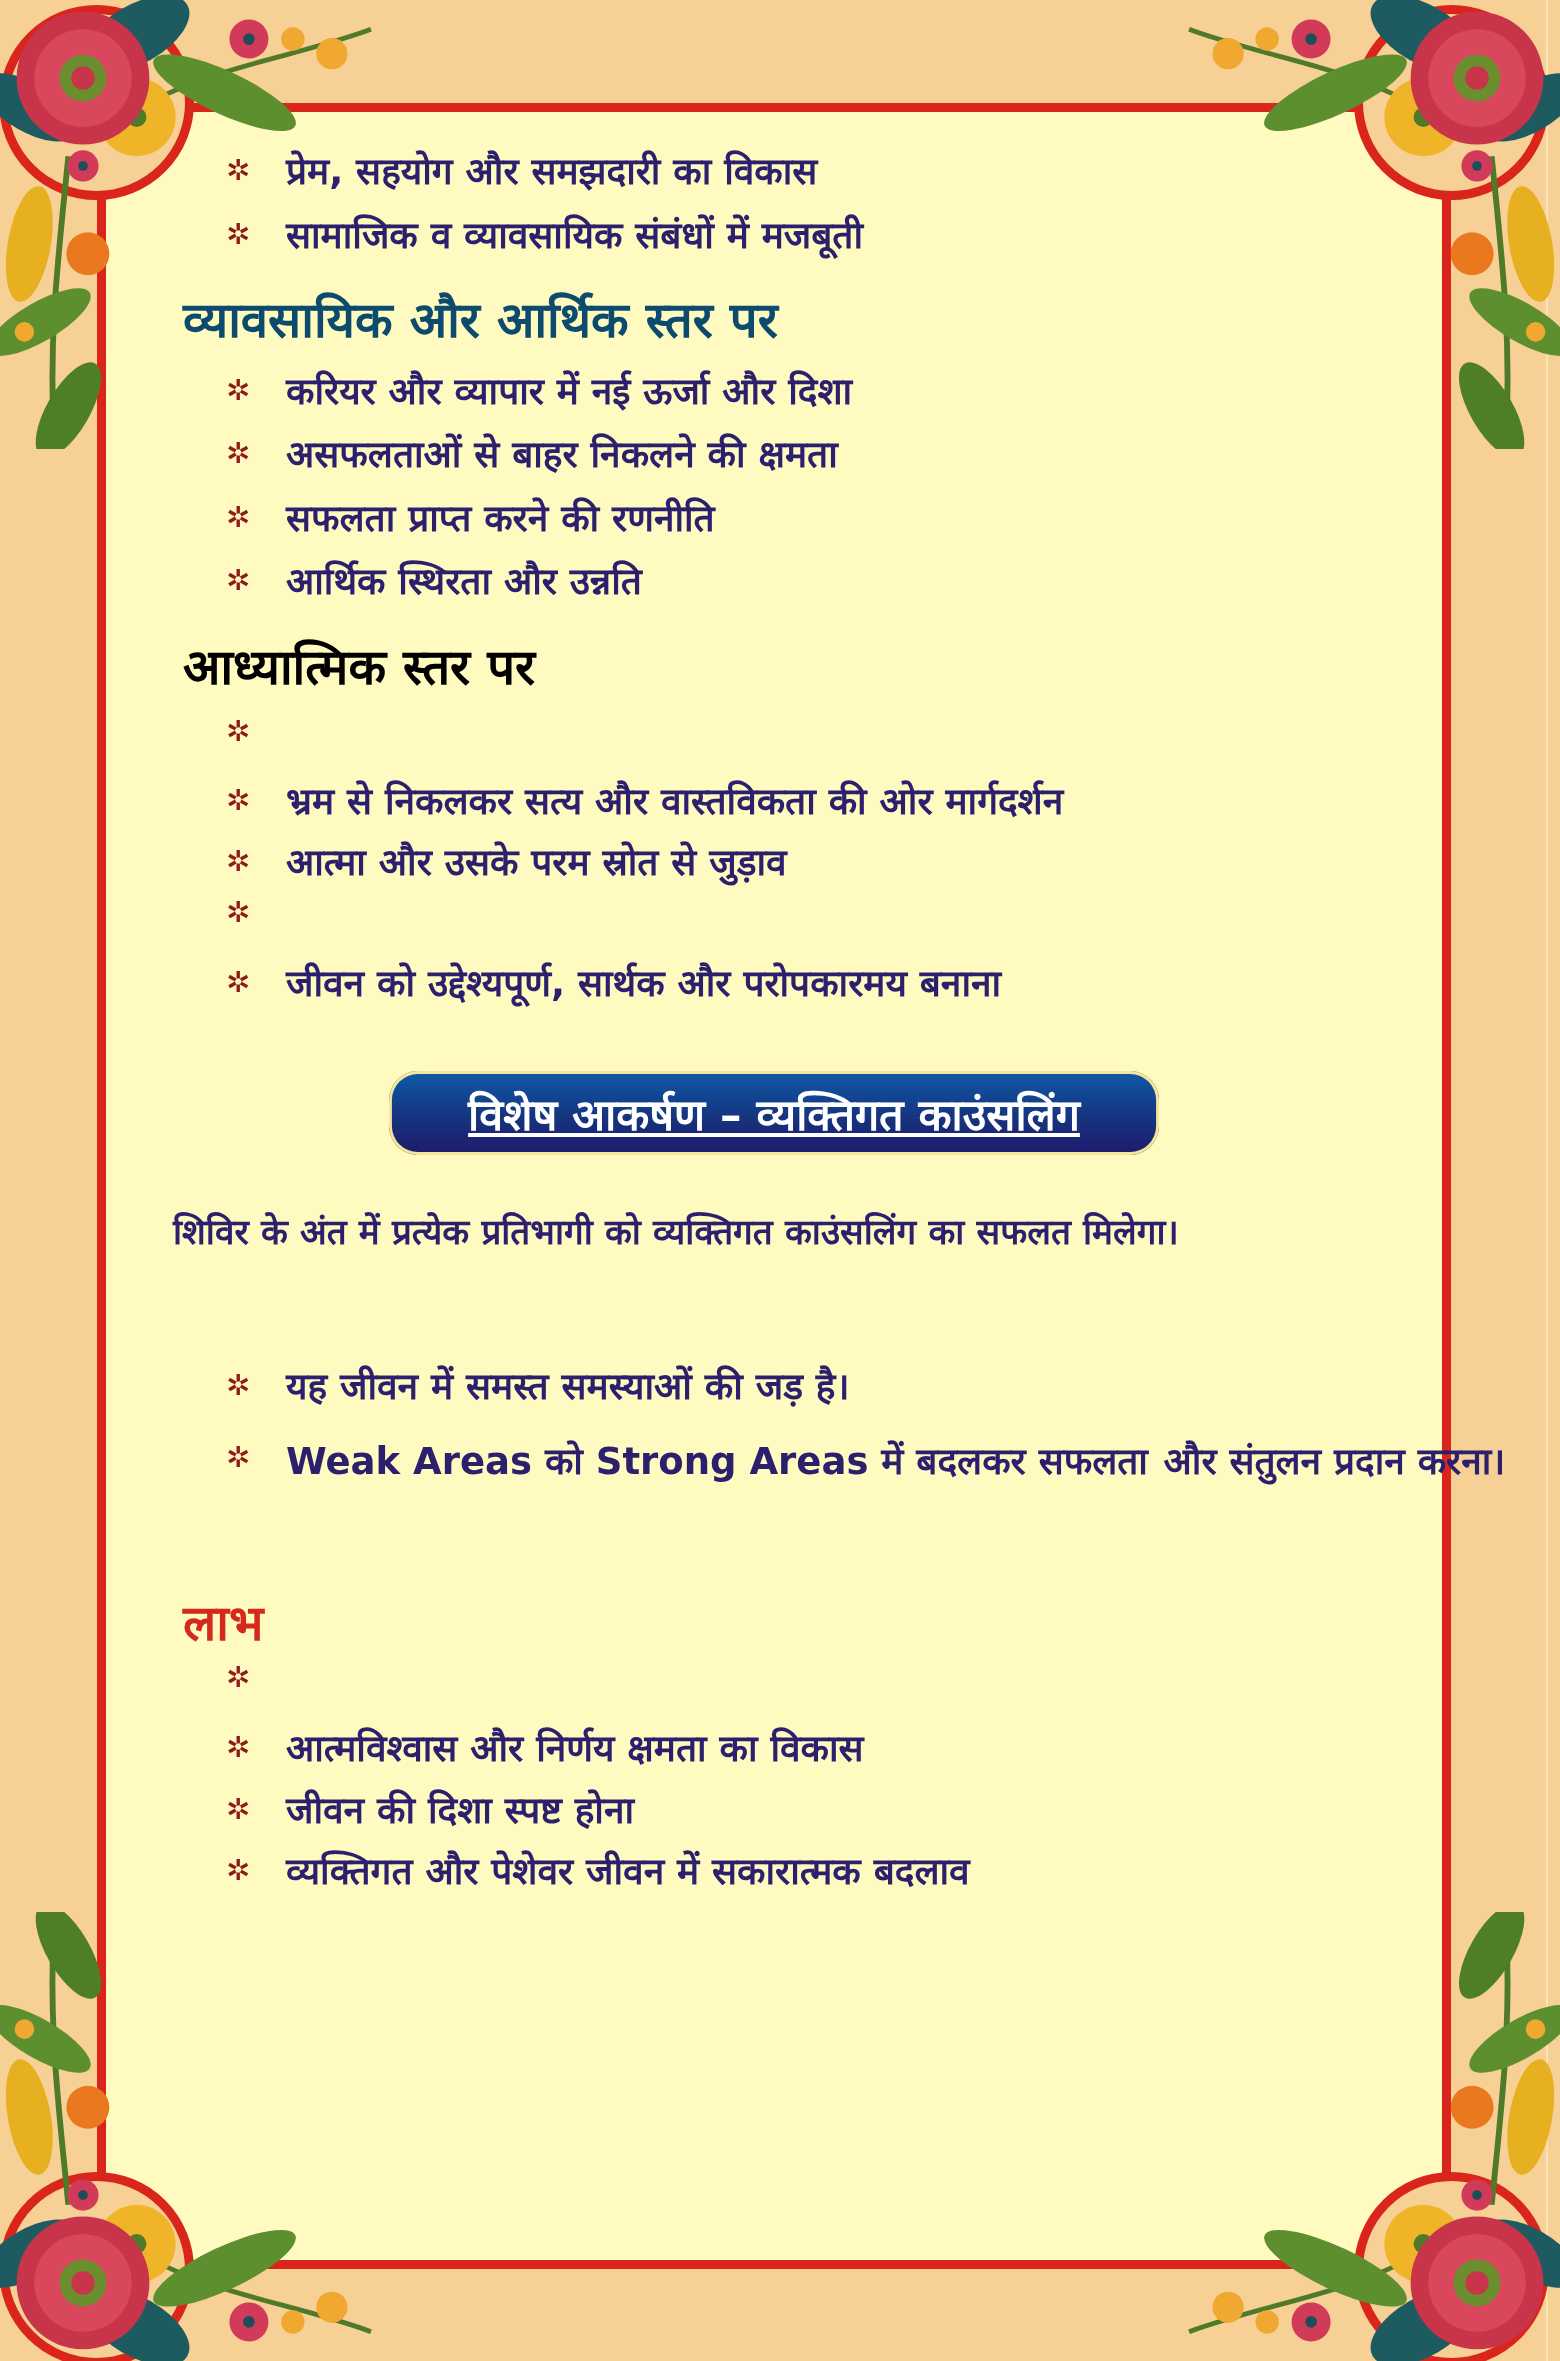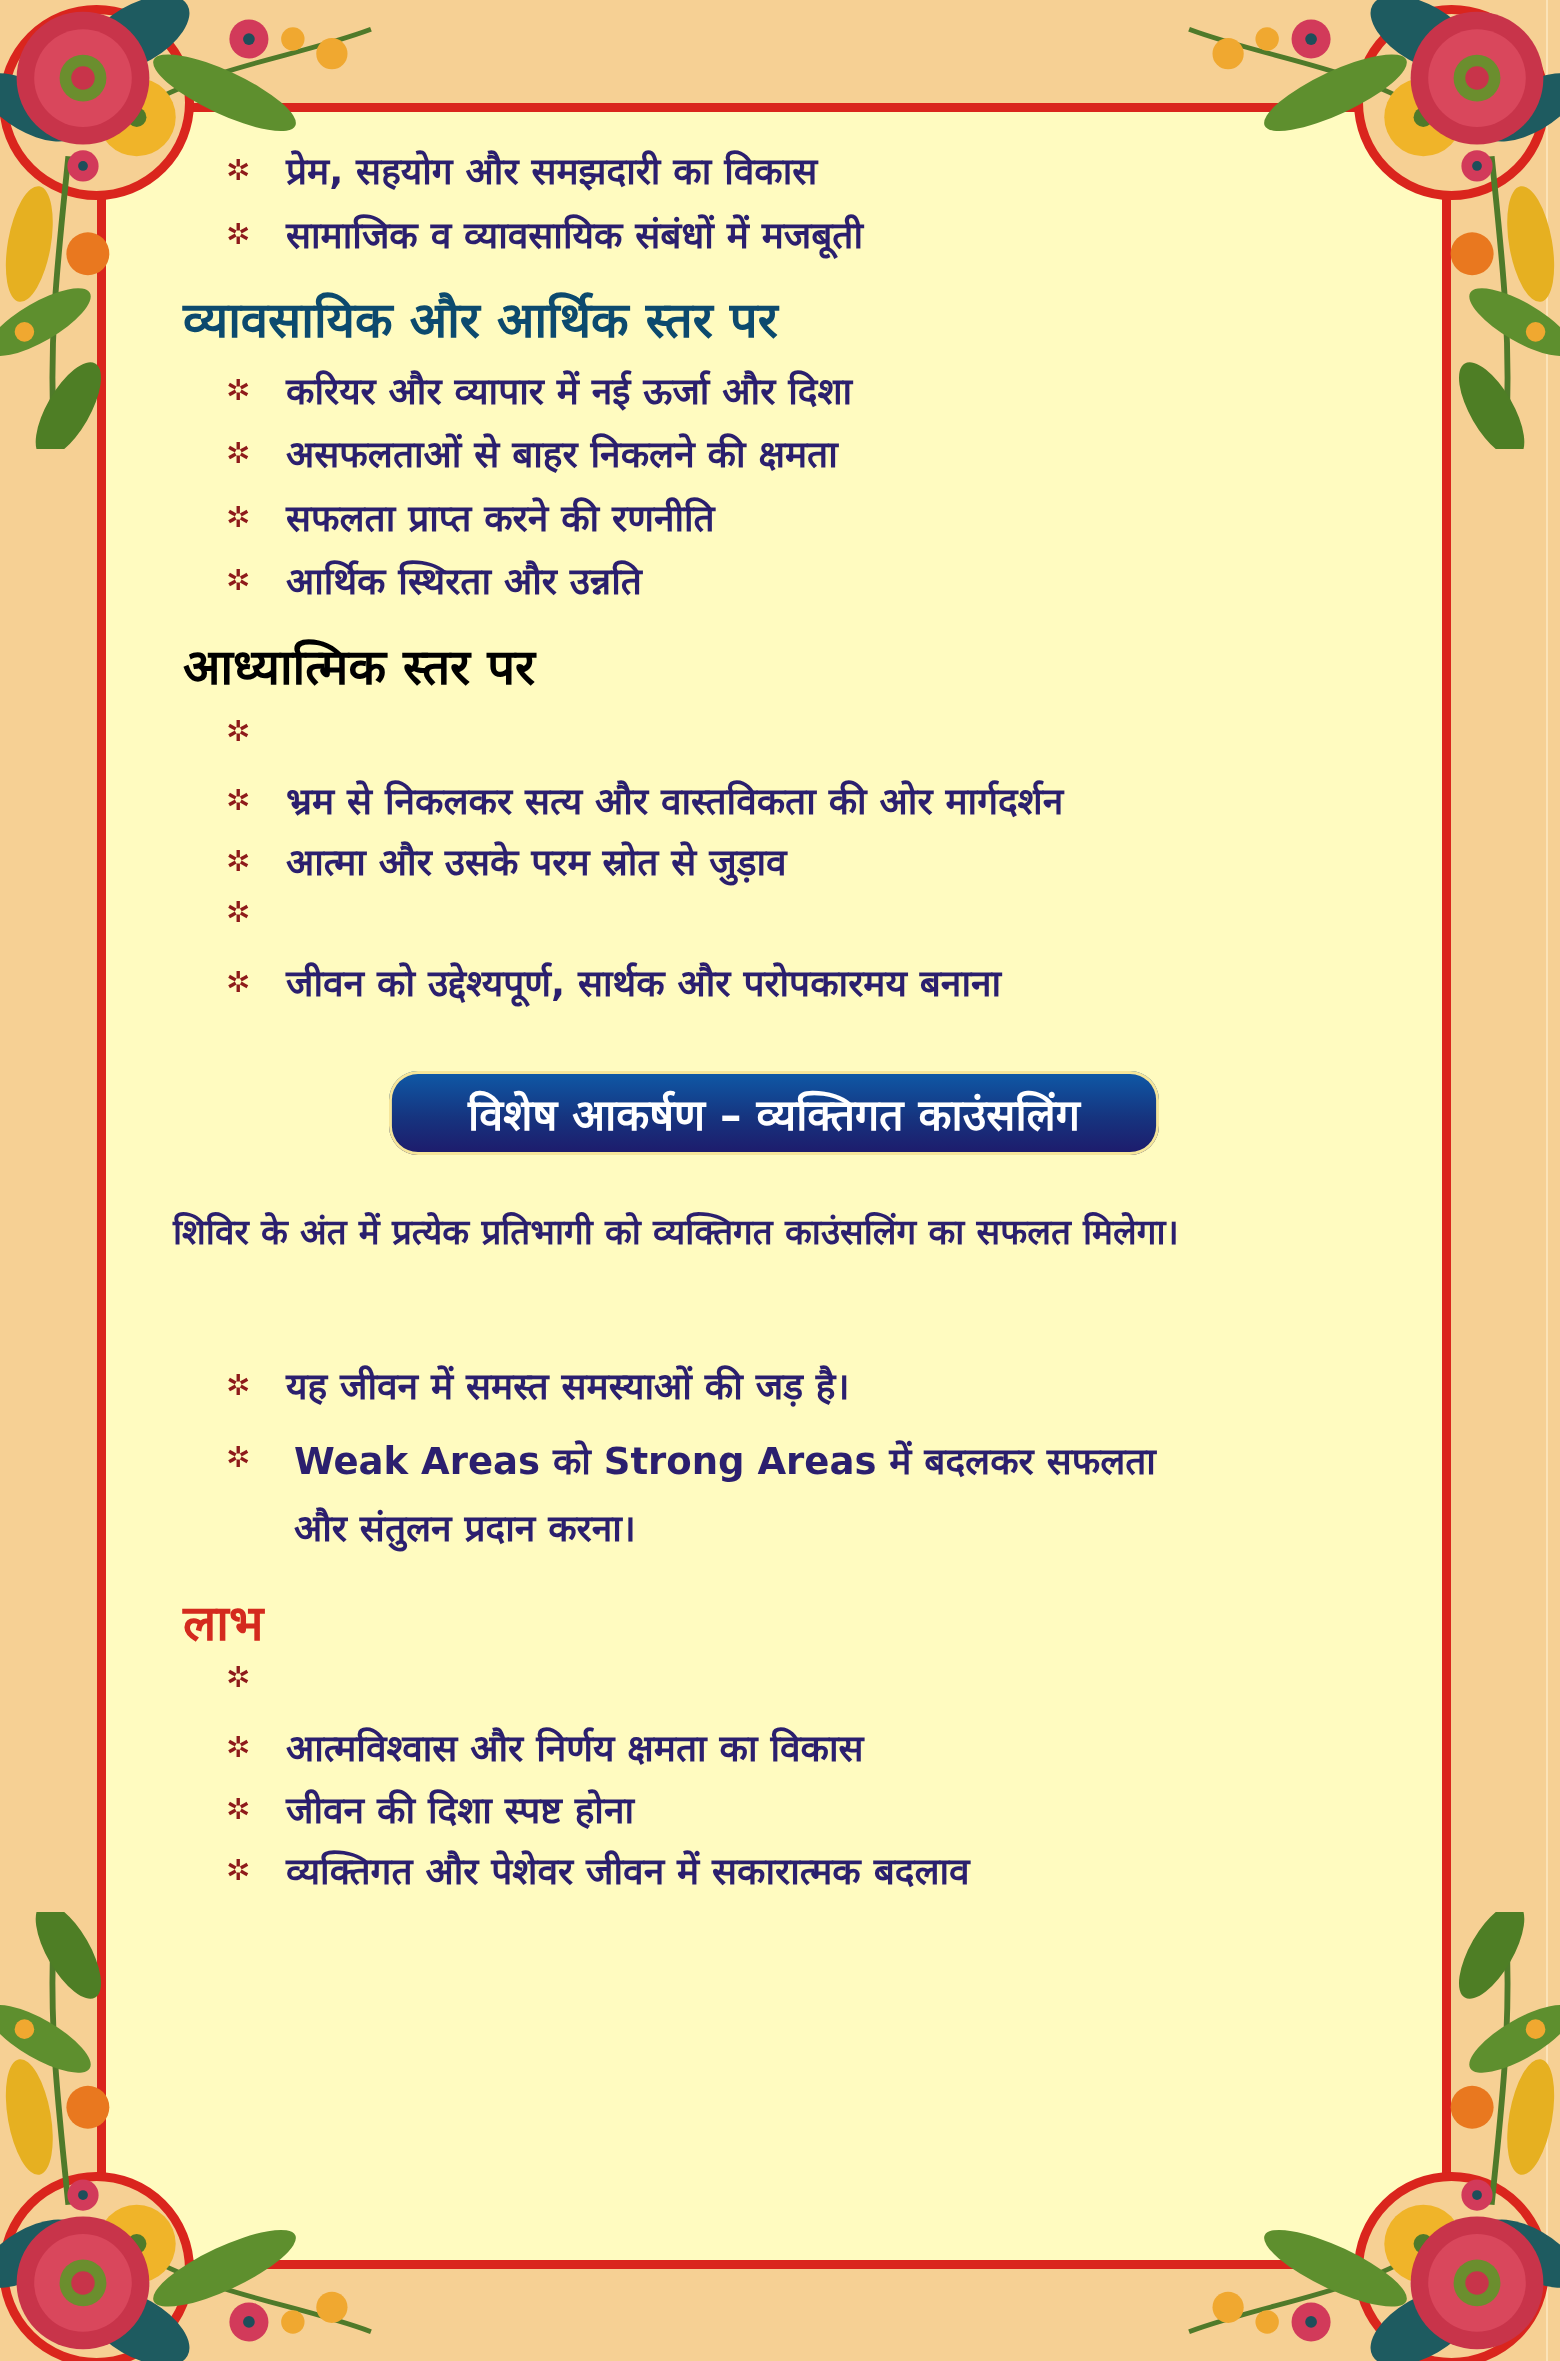--- a/index.html
+++ b/index.html
@@ -55,30 +55,30 @@
     white-space: nowrap;
   }
   .banner {
     position: absolute;
     left: 292px; top: 967px;
     width: 770px; height: 84px;
     border-radius: 29px;
     background: linear-gradient(180deg, #0E5AA8 0%, #16347F 55%, #1E1A6B 100%);
     box-shadow: 0 0 0 2.9px #F6E69A inset;
     display: flex; align-items: center; justify-content: center;
-    color: #FFFFFF; font-size: 43px; font-weight: bold;
+    color: #FFFFFF; font-size: 43px; font-weight: bold; text-decoration: underline;
   }
   .para {
     position: absolute; left: 76px; top: 1097px;
     color: #2B1F6E; font-size: 35px; font-weight: bold;
     white-space: nowrap;
   }
   .multi { align-items: flex-start; }
   .multi .bullet { margin-top: 5.9px; }
-  .multi .lines { display: flex; flex-direction: column; gap: 15.6px; margin-left: 8px; }
+  .multi .lines { display: flex; gap: 15.6px; }
 
   
   .floral { position: absolute; width: 410px; height: 449px; }
   .floral.tl { left: 0; top: 0; }
   .floral.tr { right: 0; top: 0; transform: scaleX(-1); }
   .floral.bl { left: 0; bottom: 0; transform: scaleY(-1); }
   .floral.br { right: 0; bottom: 0; transform: scale(-1,-1); }
 </style>
 </head>
 <body>

